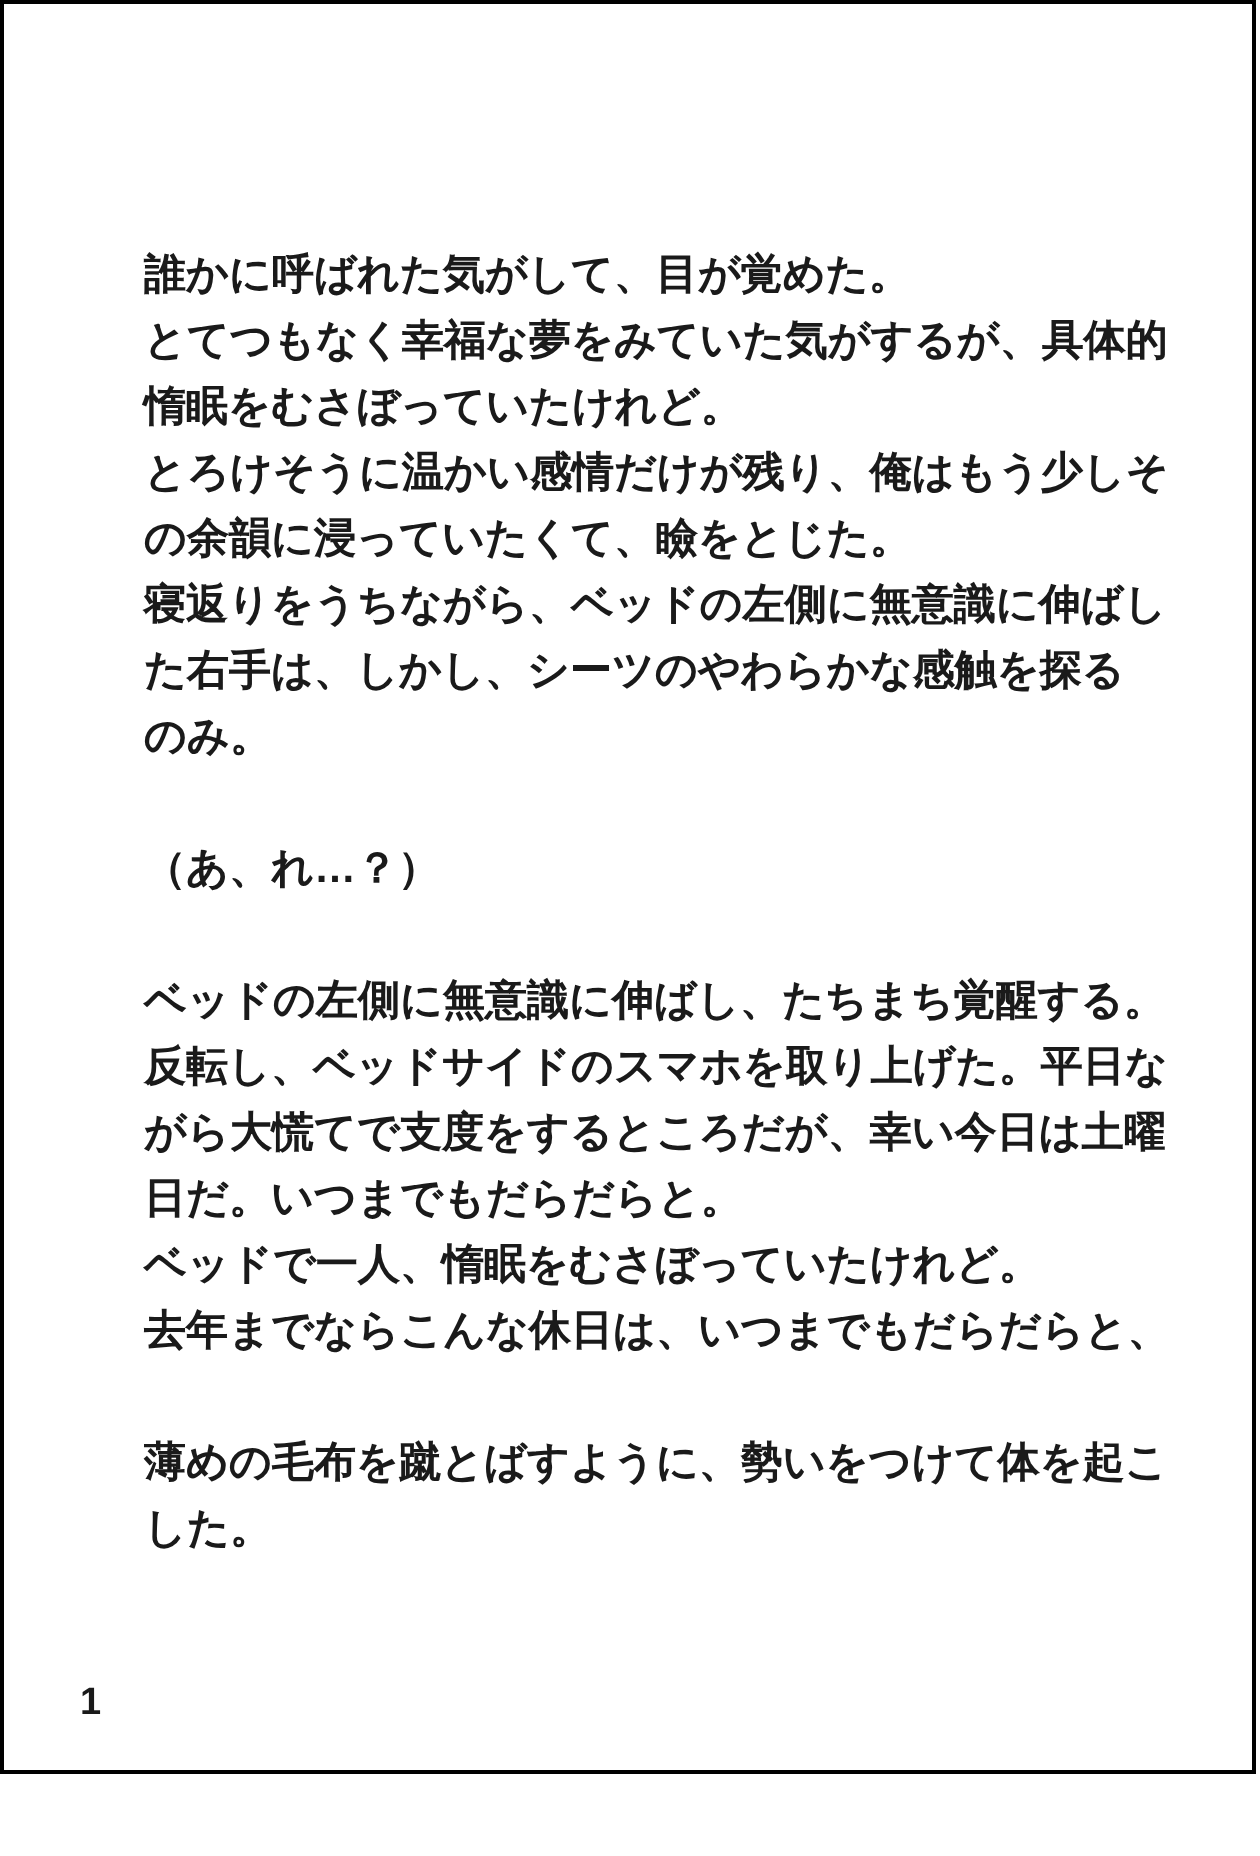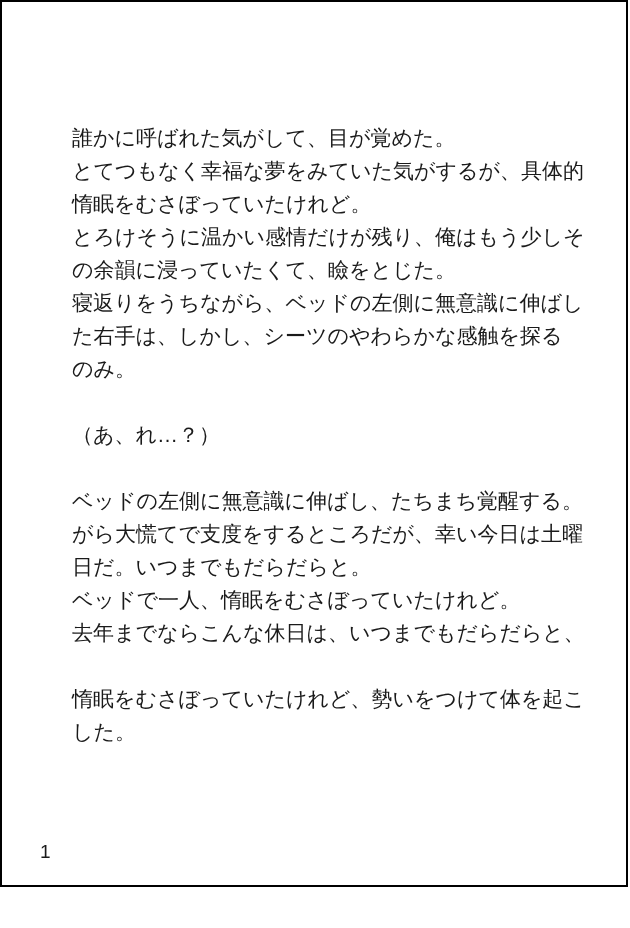--- a/index.html
+++ b/index.html
@@ -17,20 +17,21 @@
   }
   .page {
     position: absolute;
     left: 0;
     top: 0;
     width: 628px;
     height: 887px;
     box-sizing: border-box;
     border: 2px solid #000000;
     background: #ffffff;
+    font-weight: bold;
   }
   .text-block {
     position: absolute;
     left: 70px;
     top: 119px;
     width: 520px;
     color: #1a1a1a;
     font-size: 21px;
     line-height: 33px;
     letter-spacing: 0;
@@ -69,24 +70,25 @@
       <div class="text-line">惰眠をむさぼっていたけれど。</div>
       <div class="text-line">とろけそうに温かい感情だけが残り、俺はもう少しそ</div>
       <div class="text-line">の余韻に浸っていたくて、瞼をとじた。</div>
       <div class="text-line">寝返りをうちながら、ベッドの左側に無意識に伸ばし</div>
       <div class="text-line">た右手は、しかし、シーツのやわらかな感触を探る</div>
       <div class="text-line">のみ。</div>
       <div class="text-line">&nbsp;</div>
       <div class="text-line">（あ、れ…？）</div>
       <div class="text-line">&nbsp;</div>
       <div class="text-line">ベッドの左側に無意識に伸ばし、たちまち覚醒する。</div>
+      <div class="text-line">反転し、ベッドサイドのスマホを取り上げた。平日な</div>
       <div class="text-line">がら大慌てで支度をするところだが、幸い今日は土曜</div>
       <div class="text-line">日だ。いつまでもだらだらと。</div>
       <div class="text-line">ベッドで一人、惰眠をむさぼっていたけれど。</div>
       <div class="text-line">去年までならこんな休日は、いつまでもだらだらと、</div>
       <div class="text-line">&nbsp;</div>
-      <div class="text-line">惰眠をむさぼっていたけれど、勢いをつけて体を起こ</div>
+      <div class="text-line">薄めの毛布を蹴とばすように、勢いをつけて体を起こ</div>
       <div class="text-line">した。</div>
     </div>
   <div class="page-number">1</div>
 </div>
 
 <div class="footer">文庫ページメーカー</div>
 
 </body></html>

